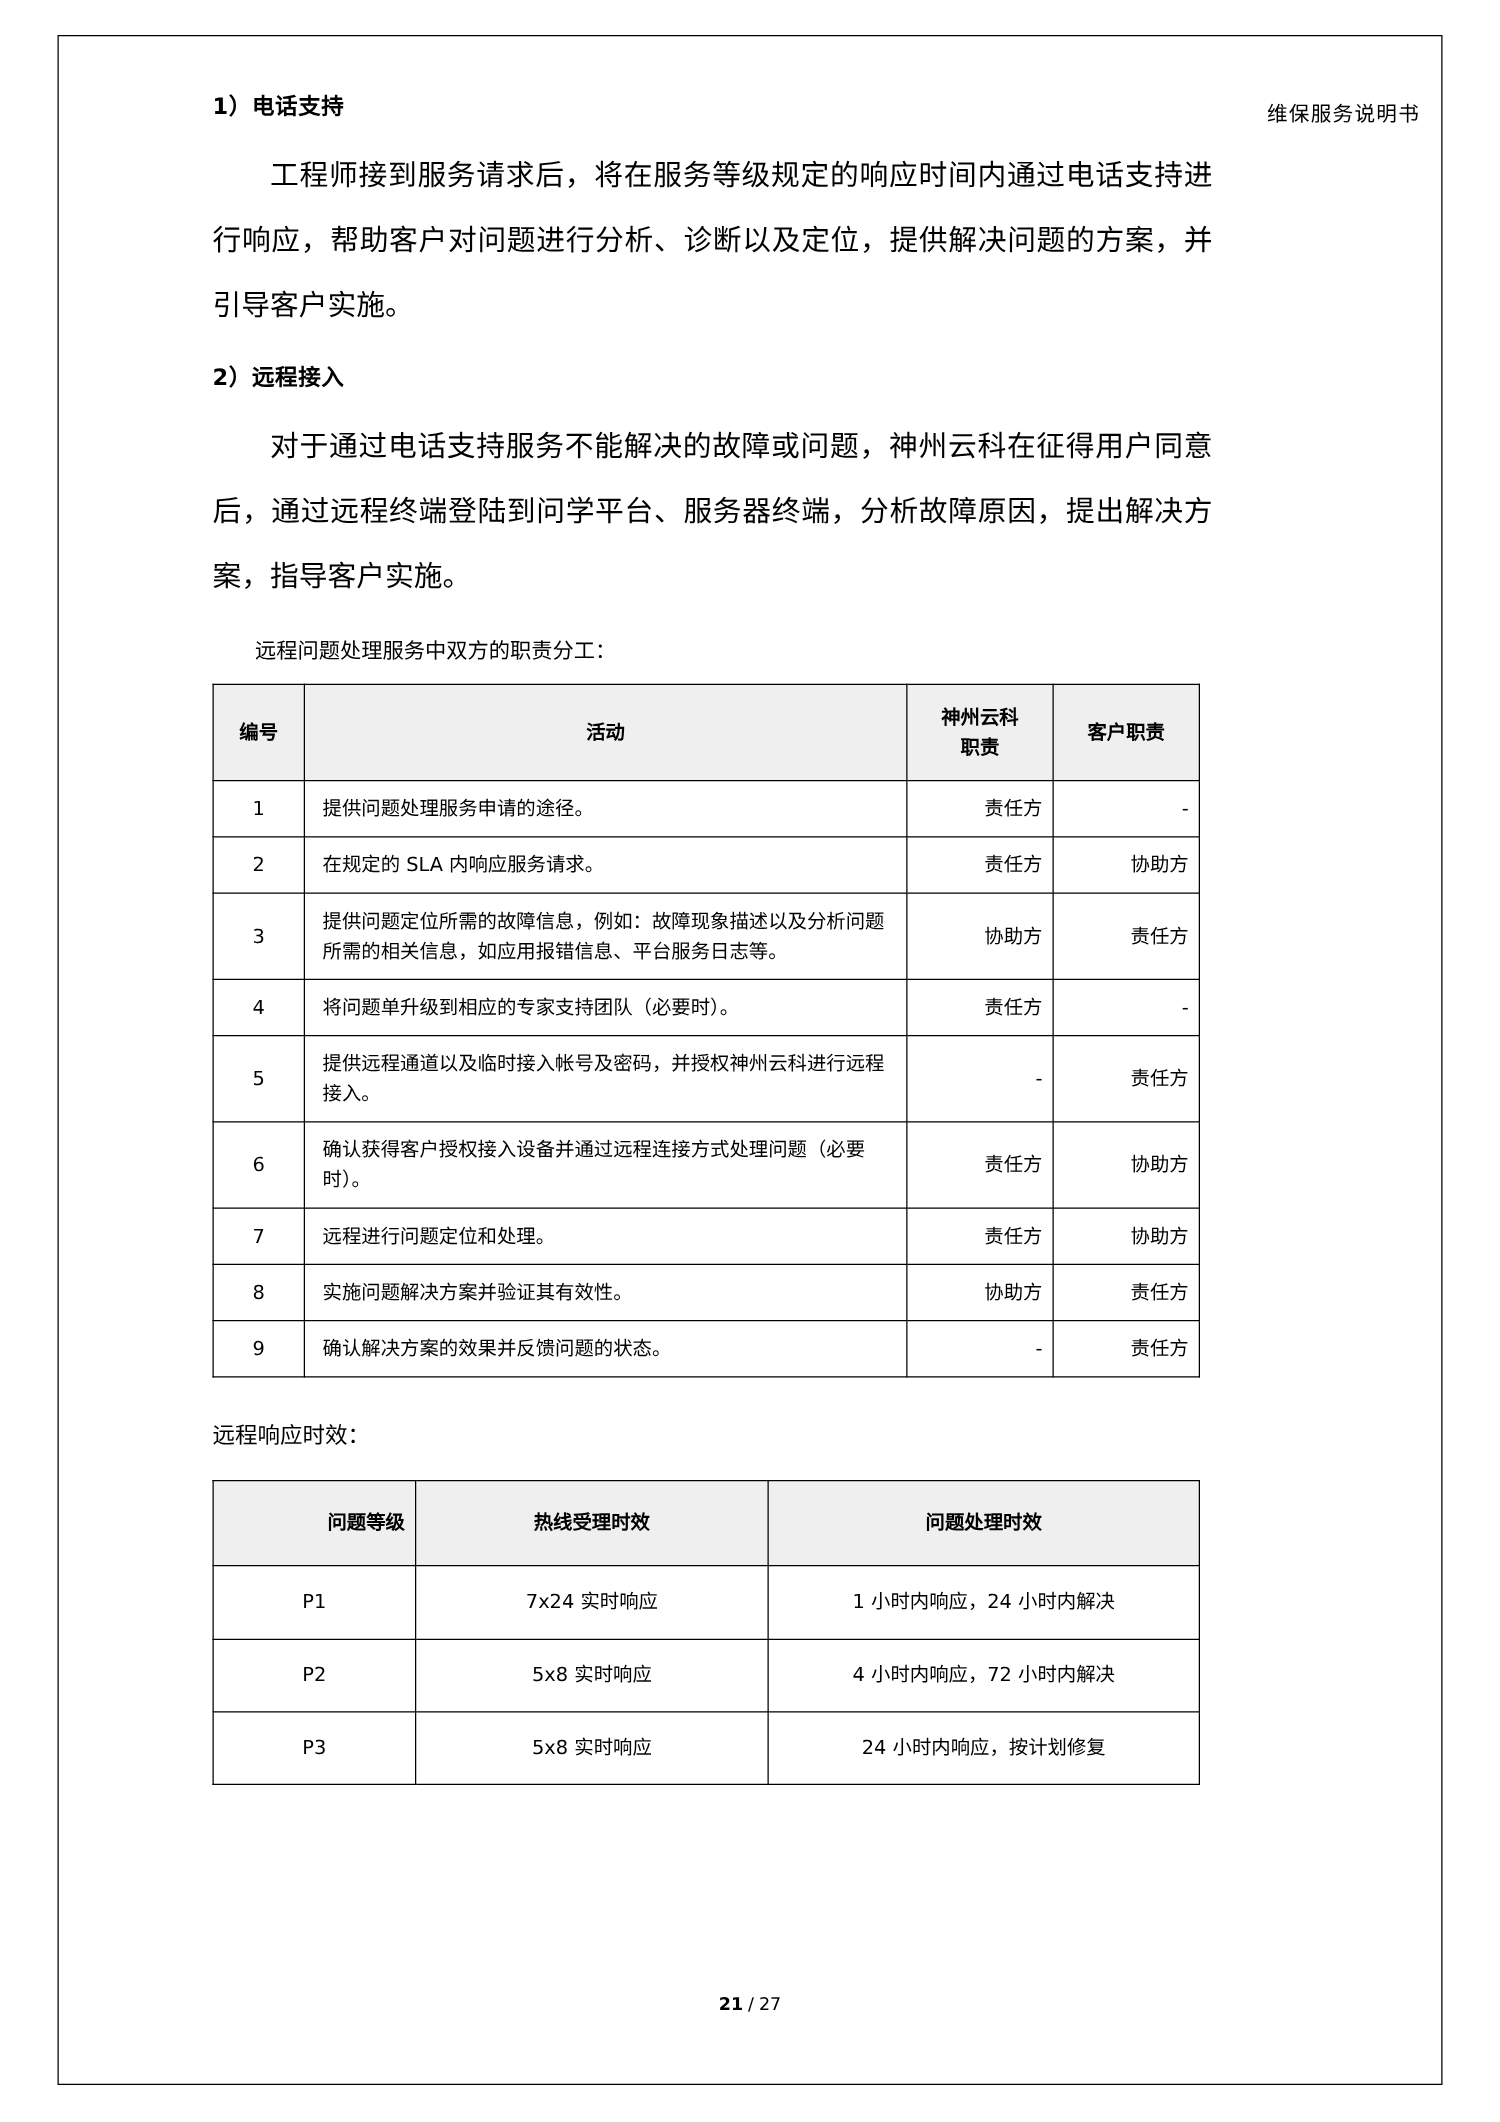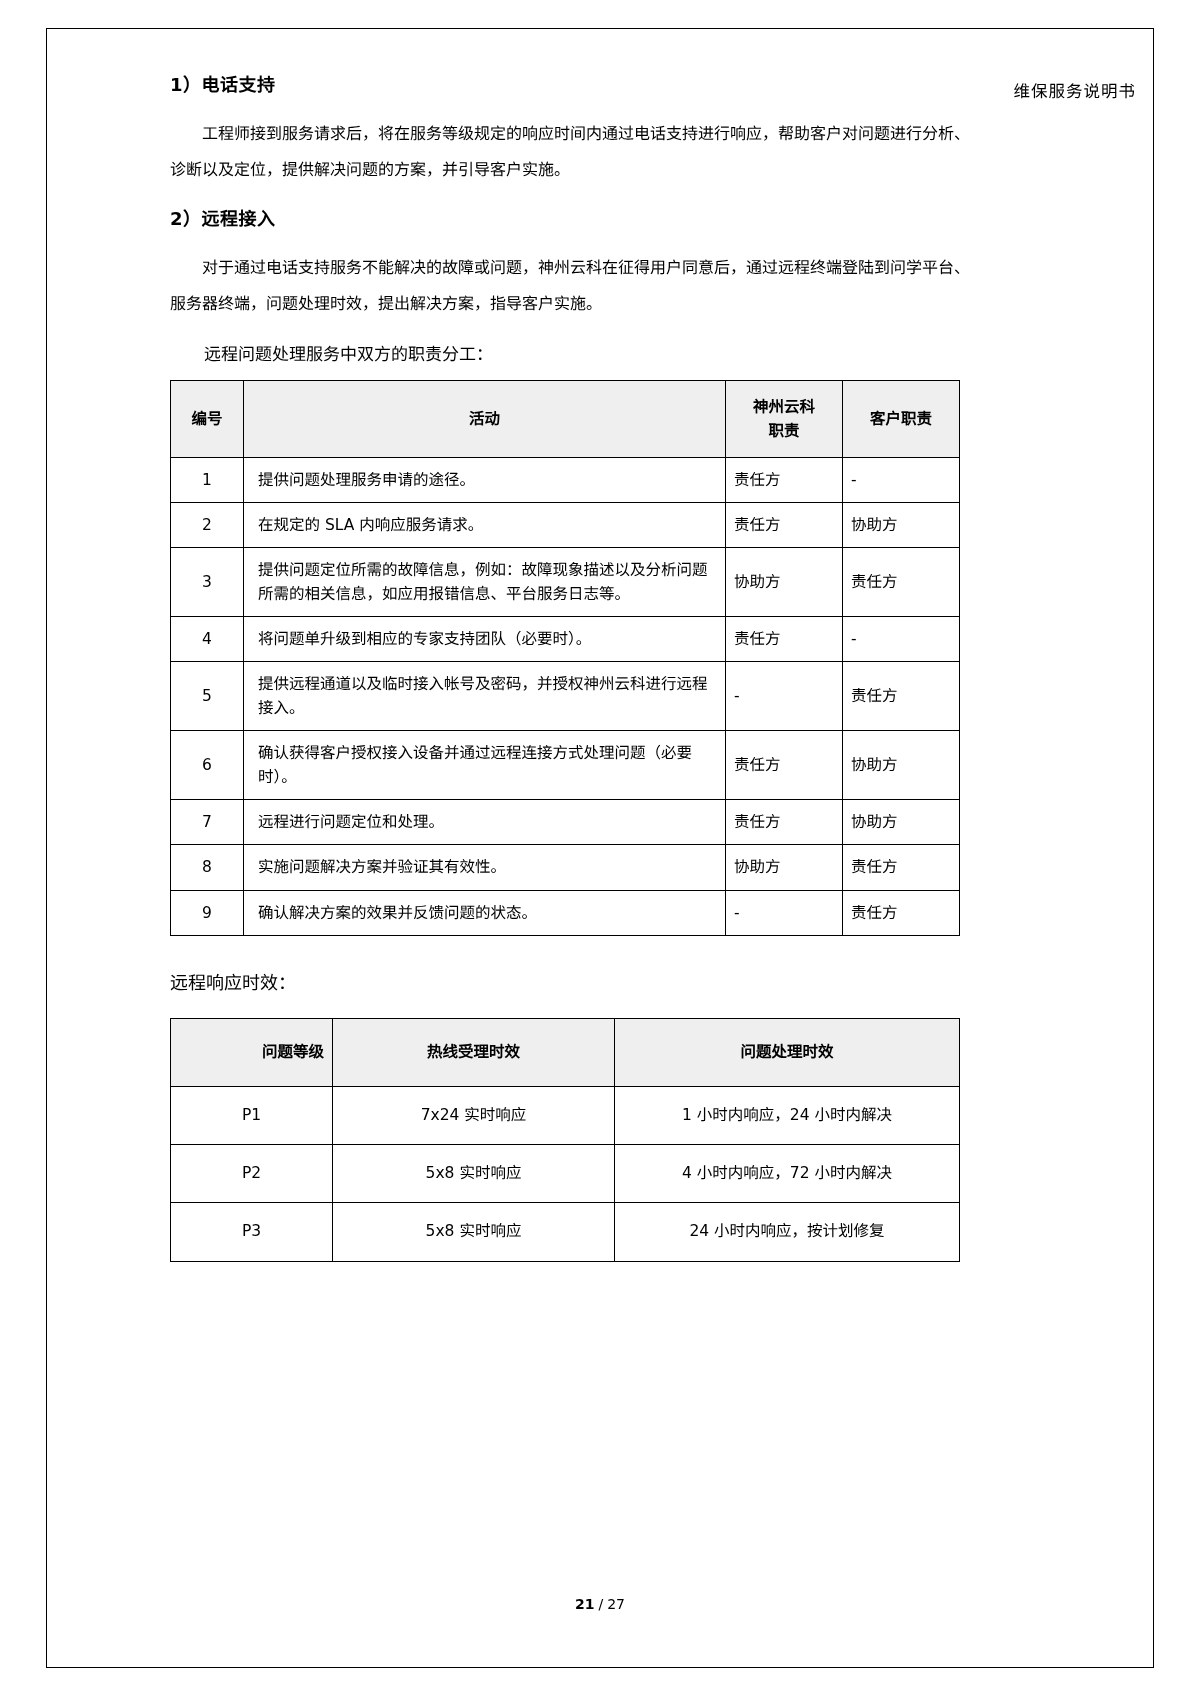--- a/index.html
+++ b/index.html
@@ -44,21 +44,21 @@
   }
   .sec-title {
     font-size: 18px;
     font-weight: bold;
     color: #000;
     margin: 0 0 20px 0;
     letter-spacing: 0.5px;
     font-family: "DejaVu Sans", sans-serif;
   }
   .para {
-    font-size: 16px;
+    font-size: 23px;
     line-height: 2.25;
     color: #000;
     margin: 0 0 16px 0;
     text-align: justify;
     text-indent: 2em;
     font-family: "DejaVu Sans", sans-serif;
   }
   .lead {
     font-size: 17px;
     line-height: 1.9;
@@ -90,21 +90,21 @@
     padding: 10px 8px;
     line-height: 1.55;
   }
   table.t1 th {
     font-weight: bold;
     text-align: center;
     padding: 14px 6px;
   }
   table.t1 td.num { text-align: center; width: 56px; }
   table.t1 td.act { text-align: left; padding-left: 14px; }
-  table.t1 td.resp { text-align: left; width: 100px; }
+  table.t1 td.resp { text-align: right; width: 100px; }
 
   table.t2 {
     width: 790px;
     margin-top: 8px;
   }
   table.t2 td, table.t2 th {
     border: 1.5px solid #000;
     font-size: 15.5px;
     color: #000;
     padding: 17px 8px;
@@ -139,21 +139,21 @@
   <div class="page-border"></div>
 
   <div class="header-right">维保服务说明书</div>
 
   <div class="content">
 
     <div class="sec-title">1）电话支持</div>
     <p class="para">工程师接到服务请求后，将在服务等级规定的响应时间内通过电话支持进行响应，帮助客户对问题进行分析、诊断以及定位，提供解决问题的方案，并引导客户实施。</p>
 
     <div class="sec-title">2）远程接入</div>
-    <p class="para">对于通过电话支持服务不能解决的故障或问题，神州云科在征得用户同意后，通过远程终端登陆到问学平台、服务器终端，问题处理时效，提出解决方案，指导客户实施。</p>
+    <p class="para">对于通过电话支持服务不能解决的故障或问题，神州云科在征得用户同意后，通过远程终端登陆到问学平台、服务器终端，分析故障原因，提出解决方案，指导客户实施。</p>
 
     <div class="lead">远程问题处理服务中双方的职责分工：</div>
 
     <table class="t1">
       <thead>
         <tr class="hdrrow">
           <th style="width:56px;">编号</th>
           <th>活动</th>
           <th style="width:100px;">
             <div>神州云科</div>

